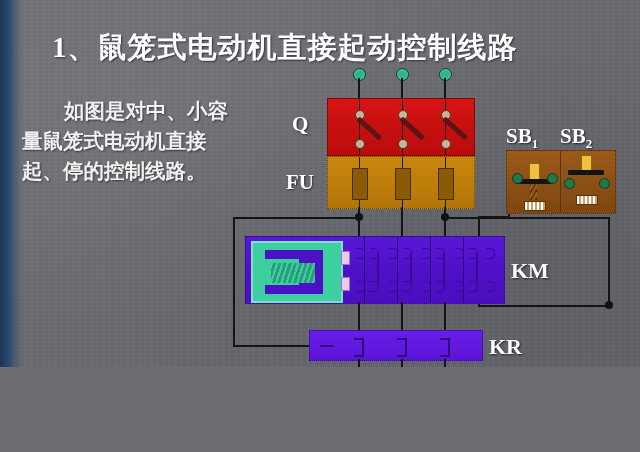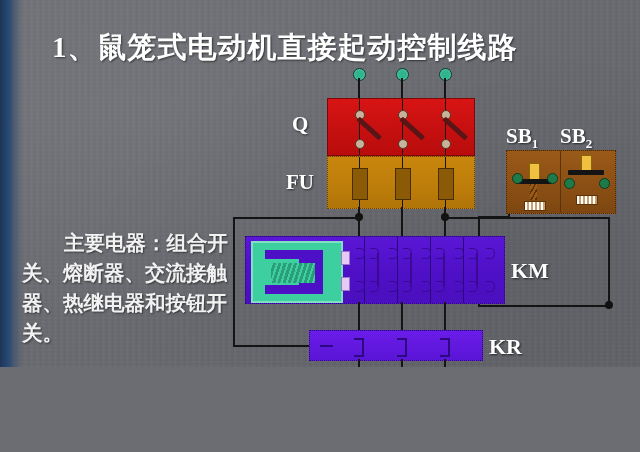--- a/index.html
+++ b/index.html
@@ -199,21 +199,21 @@
 </style>
 </head>
 <body>
 
 <div id="slide">
 
   <div class="left-strip"></div>
   <div class="left-strip2"></div>
 
   <div class="title" id="title">1、鼠笼式电动机直接起动控制线路</div>
-  <div class="para" id="para2">主要电器：组合开关、熔断器、交流接触器、热继电器和按钮开关。</div>
+  <div class="para" id="para1">如图是对中、小容量鼠笼式电动机直接起、停的控制线路。</div>
 
   <div class="term" style="left:353px;top:68px;"></div>
   <div class="term" style="left:396px;top:68px;"></div>
   <div class="term" style="left:439px;top:68px;"></div>
   <div class="wire wv" style="left:358px;top:78px;height:22px;"></div>
   <div class="wire wv" style="left:401px;top:78px;height:22px;"></div>
   <div class="wire wv" style="left:444px;top:78px;height:22px;"></div>
 
   <div id="q-box">
     <div class="q-pole" style="left:31px;background:#141414;"></div>

